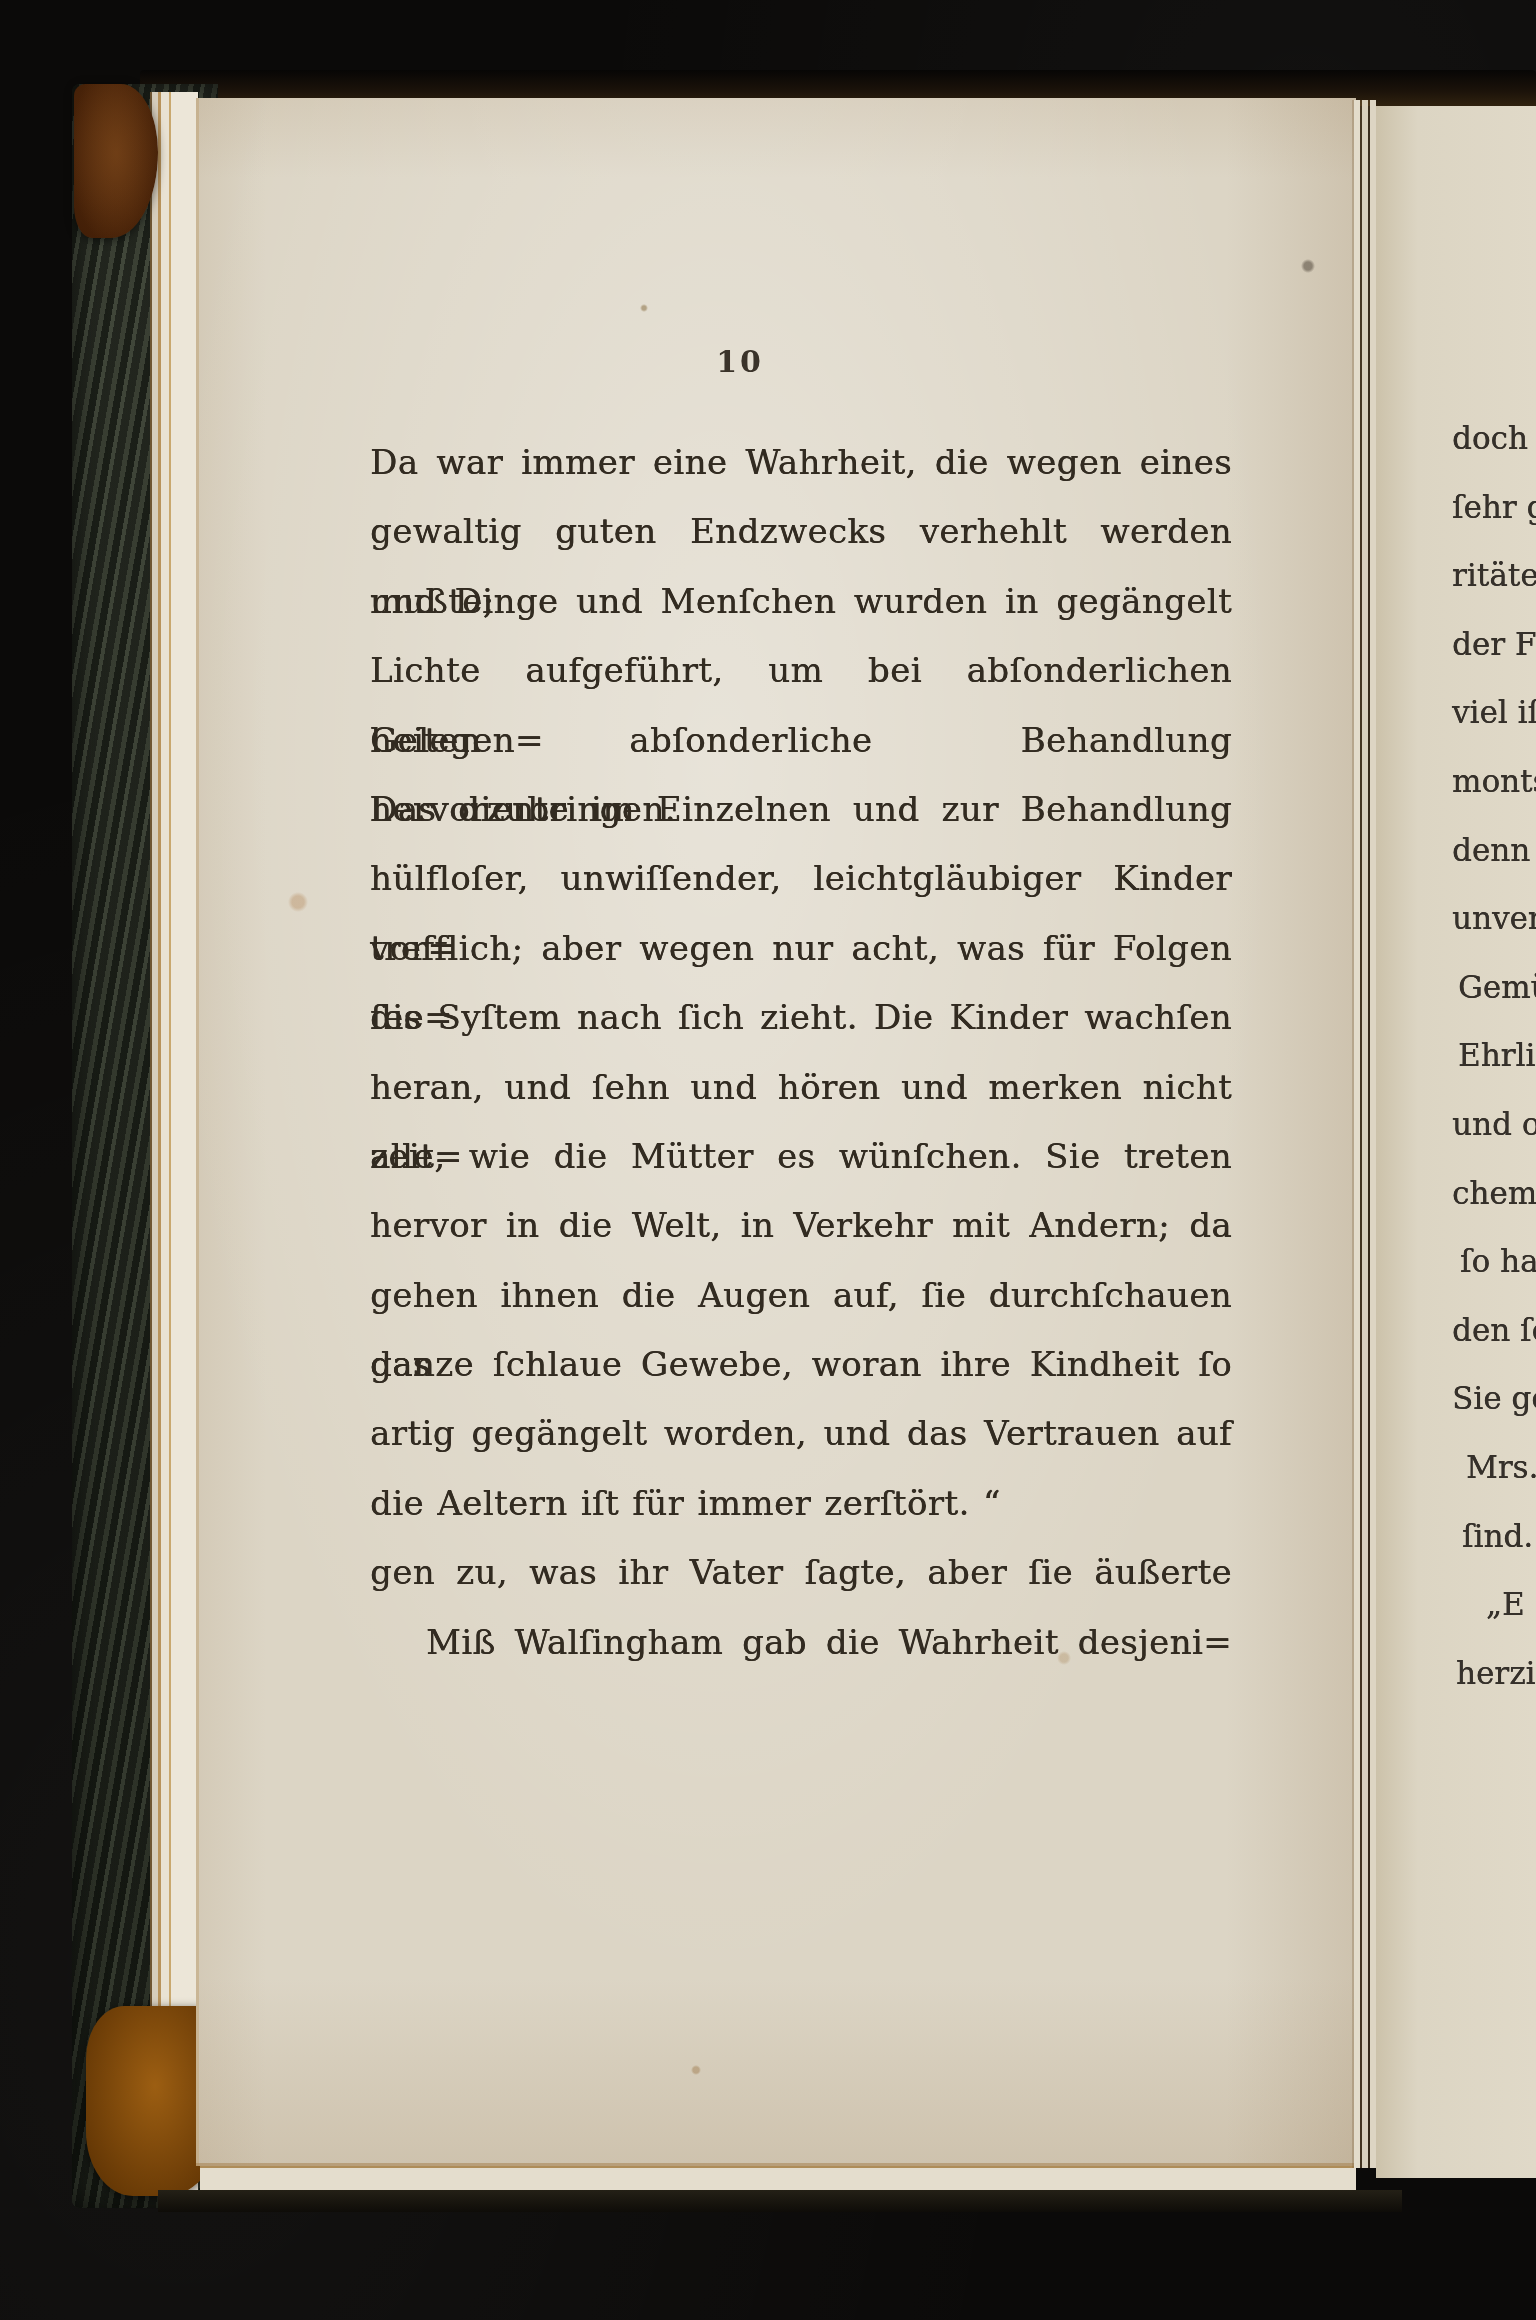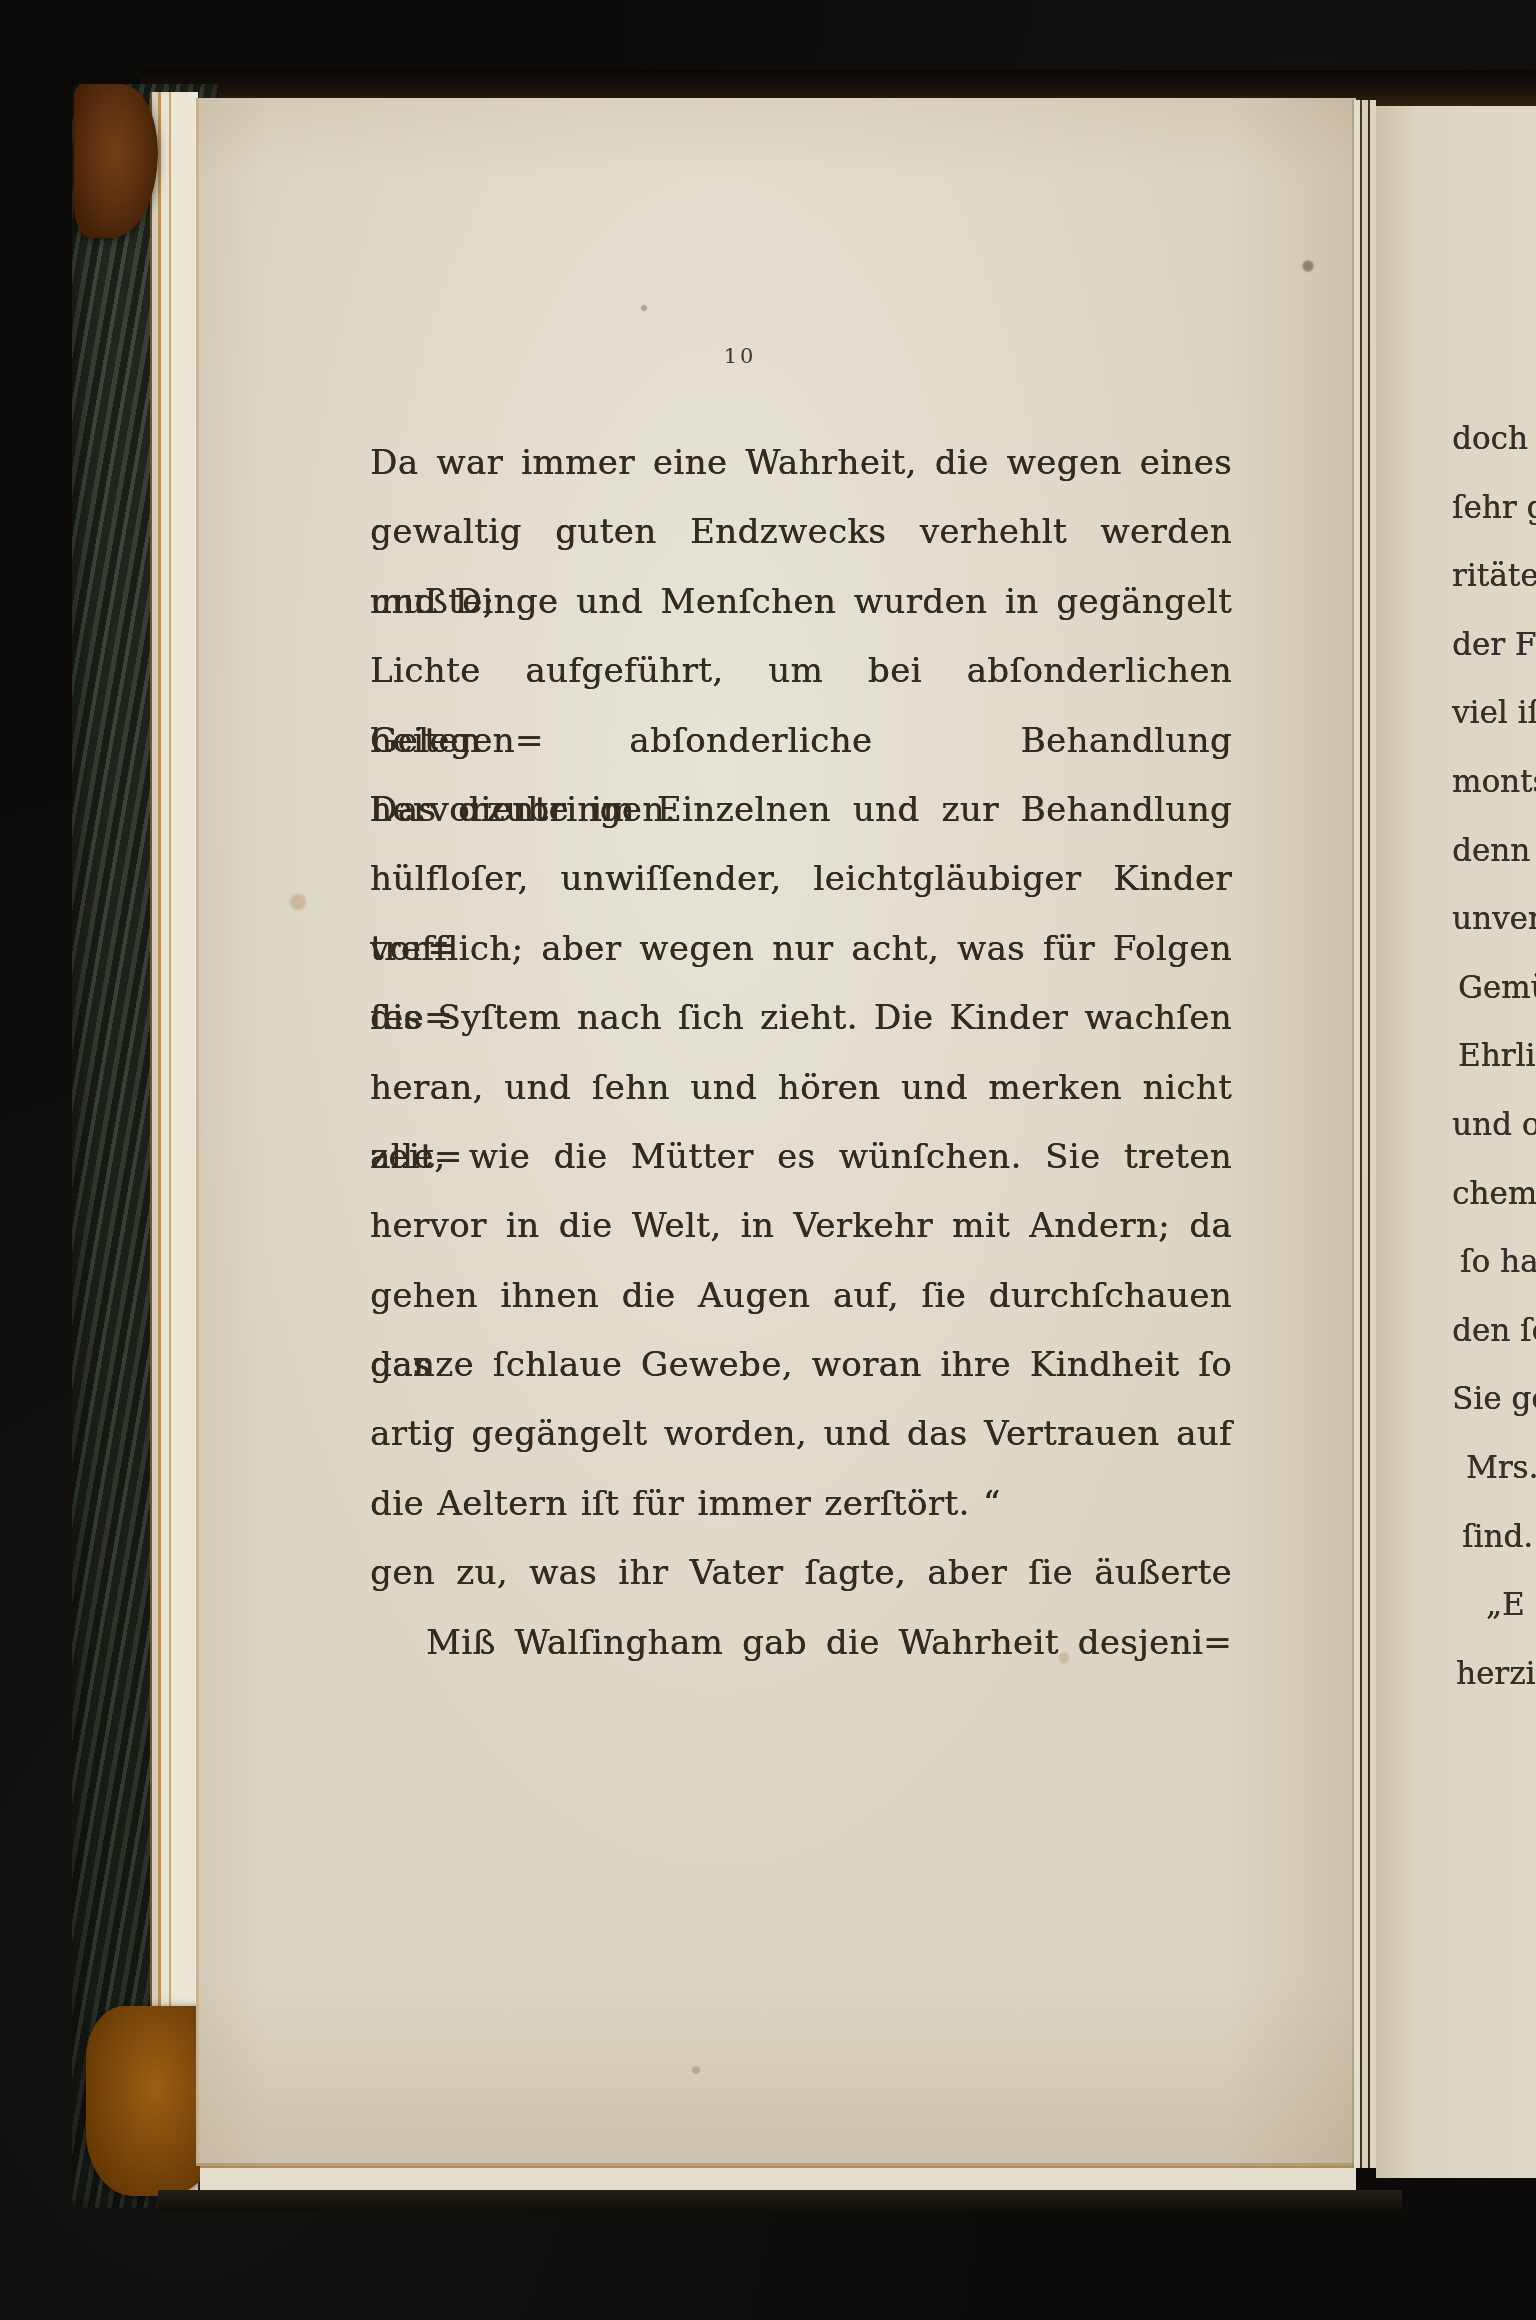--- a/index.html
+++ b/index.html
@@ -71,21 +71,21 @@
     background:linear-gradient(90deg,
       rgba(120,90,50,0.28) 0 2px, #e3dccb 2px 8px, rgba(110,85,50,0.55) 8px 10px,
       #d8d0bd 10px 16px, rgba(120,90,50,0.38) 16px 18px, #ddd5c3 18px 24px);}
 
   
   .right-page{left:1376px;top:106px;width:160px;height:2072px;
     background:linear-gradient(90deg,#ccc2aa,#dcd5c3 42px,#e0d9c8);}
 
   
   .pagenum{left:690px;top:344px;width:100px;text-align:center;
-    font-size:21px;letter-spacing:3px;color:#3a332a;}
+    font-size:30px;letter-spacing:3px;color:#3a332a;font-weight:bold;}
   .text{left:370px;top:428px;width:862px;}
   .tl{height:69.4px;line-height:69.4px;font-size:34px;color:#322b21;
     text-align:justify;text-align-last:justify;text-justify:inter-word;
     letter-spacing:0.4px;word-spacing:2px;white-space:normal;
     text-shadow:0.35px 0 0 currentColor;}
   .tl.end{text-align-last:left;}
   .tl.indent{text-indent:56px;}
 
   .sliver{left:1452px;top:404px;width:120px;}
   .sl{height:68.6px;line-height:68.6px;font-size:31px;color:#35302a;

